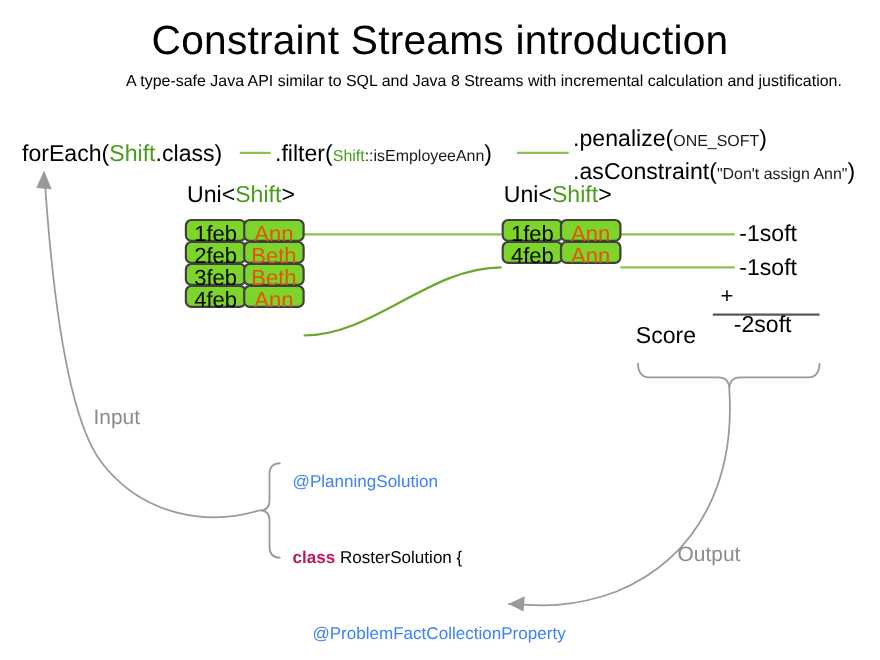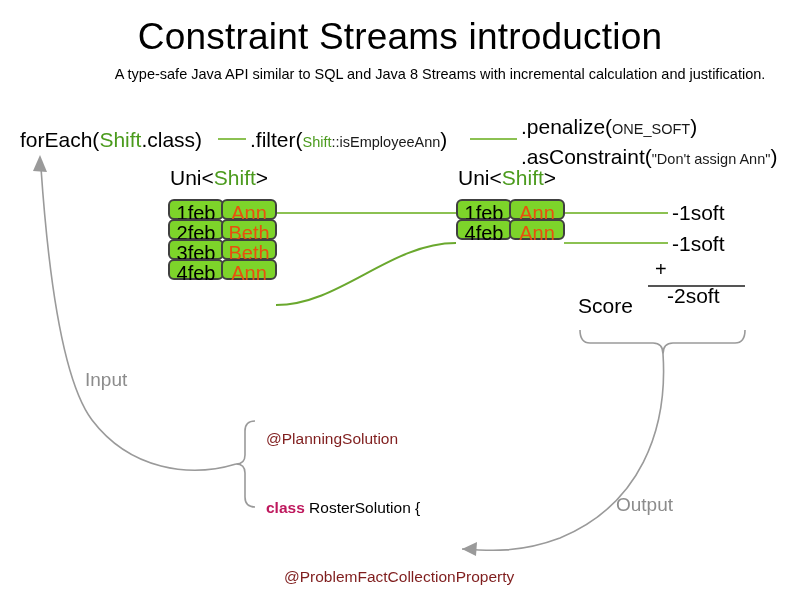--- a/index.html
+++ b/index.html
@@ -153,21 +153,21 @@
   
   .code {
     position: absolute;
     left: 266px; top: 381px;
     font-size: 15.5px;
     line-height: 23px;
     white-space: pre;
   }
   .code .ln { display: block; }
   .ind1 { padding-left: 18px; }
-  .anno-tok { color: #7f1d1d; }
+  .anno-tok { color: #3b82f6; }
   .kw { color: #be185d; font-weight: bold; }
 </style>
 </head>
 <body>
 
 <div class="stage">
 
   <svg class="wires" viewBox="0 0 800 600">
 
     <line x1="218" y1="139" x2="246" y2="139" stroke="#8cc152" stroke-width="2"></line>

